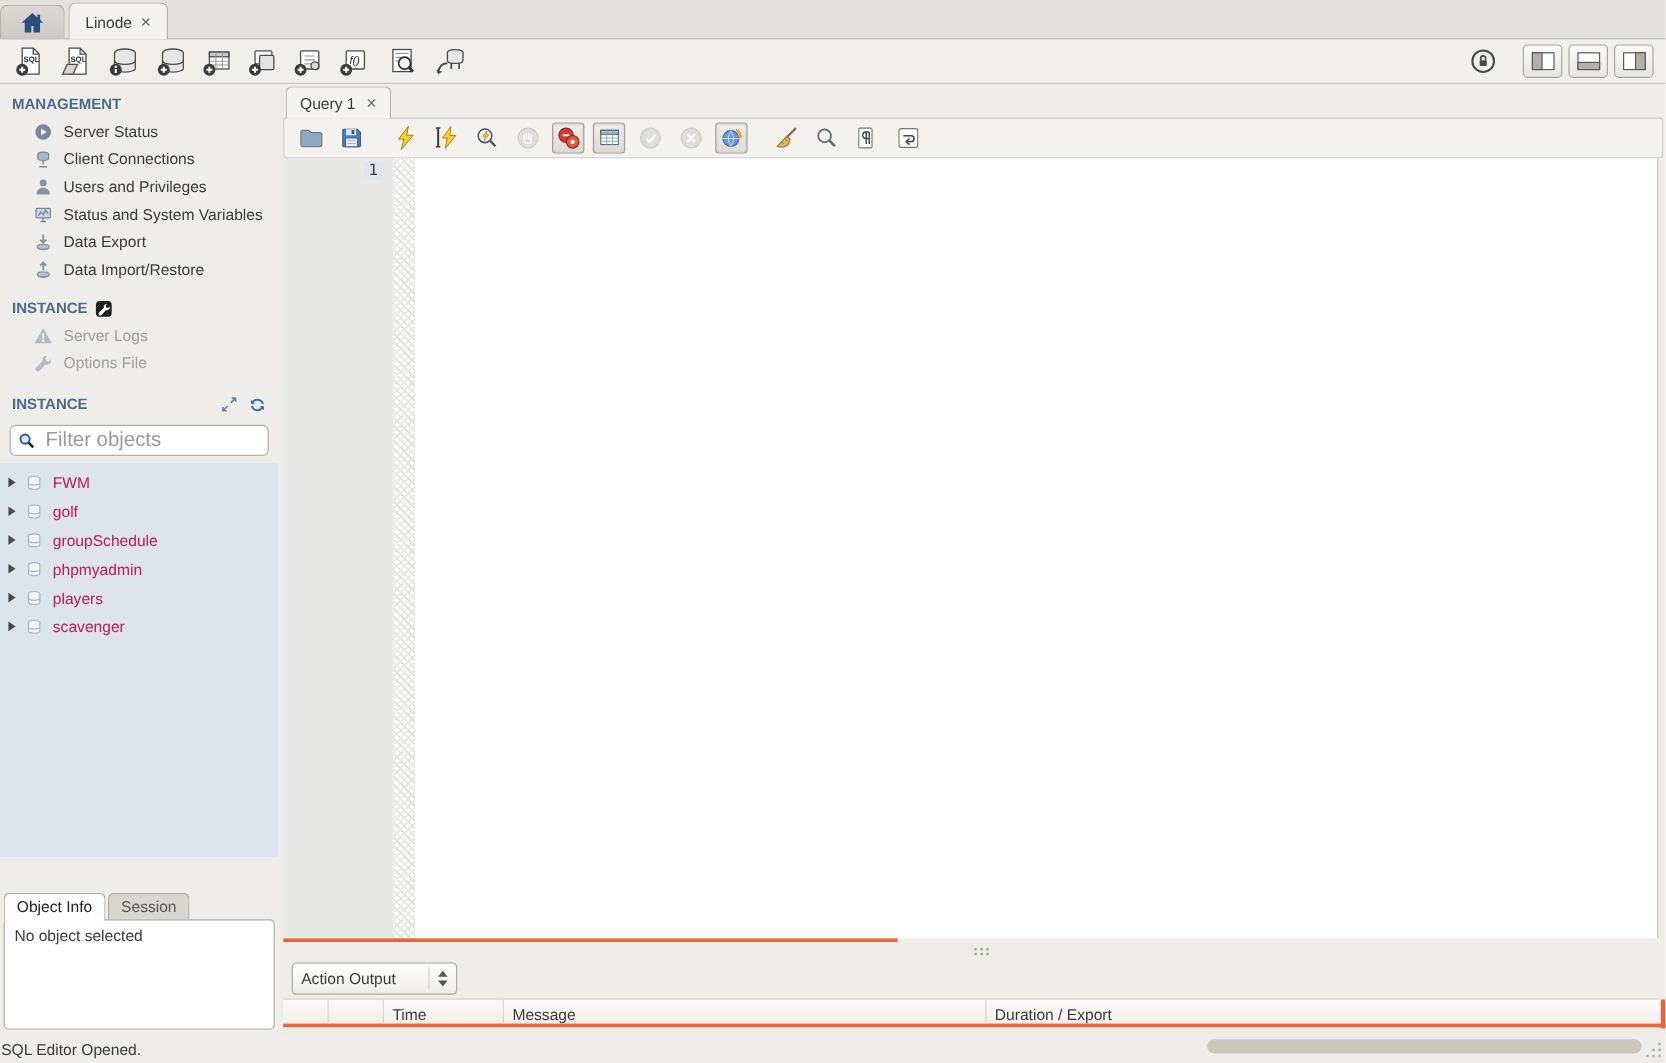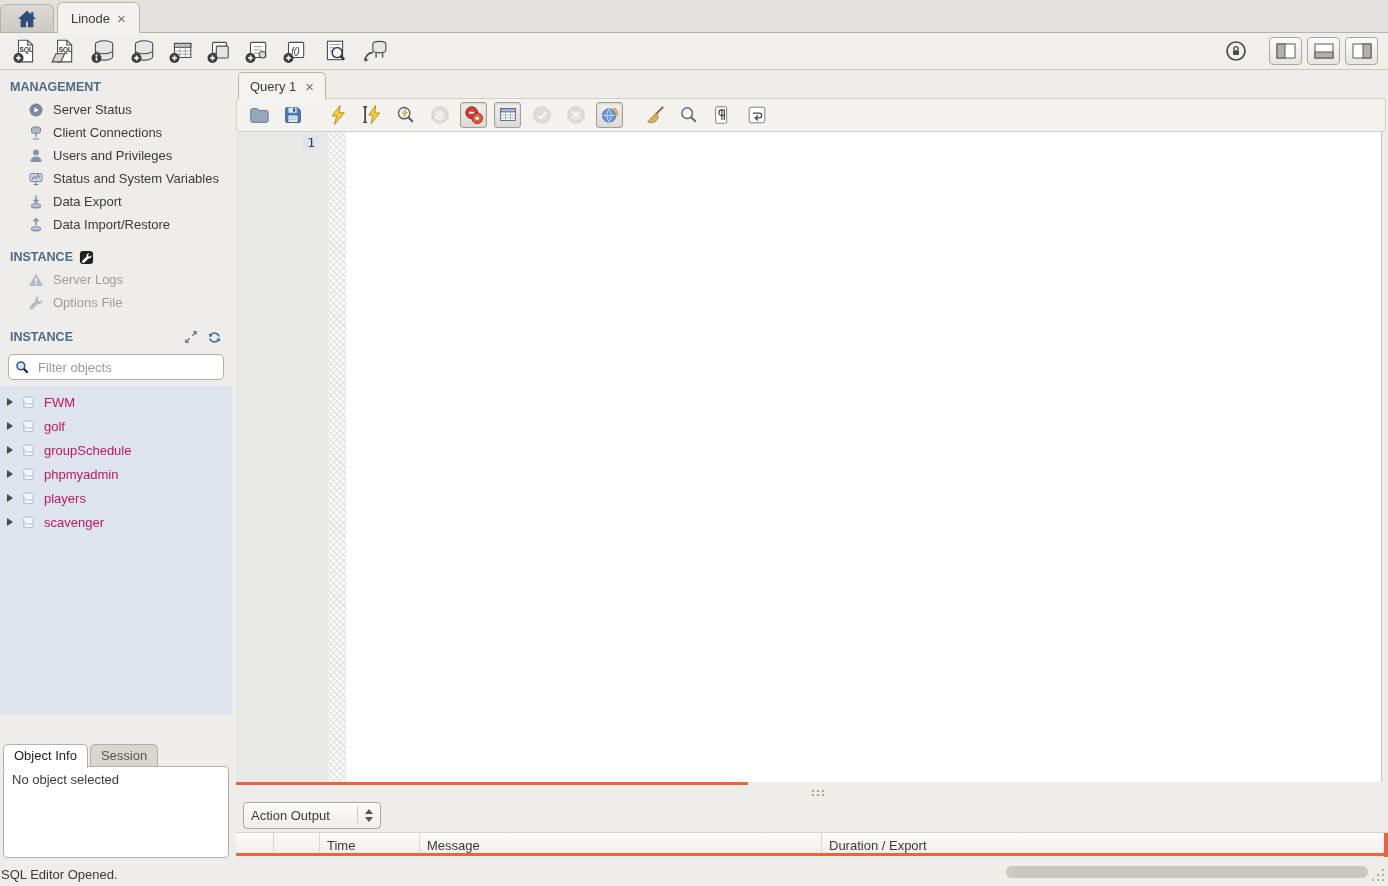--- a/index.html
+++ b/index.html
@@ -40,21 +40,21 @@
   .sec-header .hicons { margin-left:auto; display:flex; gap:9px; align-items:center; }
   .side-item { height:23px; display:flex; align-items:center; gap:9px; padding-left:28px;
     color:#3a3a3a; white-space:nowrap; overflow:hidden; flex:0 0 auto; }
   .side-item.disabled { color:#9d9d9d; }
   .side-item.disabled svg { opacity:.55; }
   .vspace10 { height:10px; flex:0 0 auto; } .vspace12 { height:12px; flex:0 0 auto; } .vspace6 { height:6px; flex:0 0 auto; }
 
   .filter-row { margin:6px 8px; height:26px; border:1px solid #b2afaa; border-radius:5px;
     background:#fff; display:flex; align-items:center; padding:0 6px; gap:6px; flex:0 0 auto; }
   .filter-input { border:none; outline:none; flex:1; min-width:0; background:transparent;
-    font-family:"Liberation Sans",sans-serif; font-size:13px; color:#333; }
+    font-family:"Liberation Sans",sans-serif; font-size:17px; color:#333; }
   .filter-input::placeholder { color:#9a9a9a; }
 
   .schema-tree { height:328px; background:#dde4ee; padding-top:4px; flex:0 0 auto; }
   .tree-row { height:24px; display:flex; align-items:center; gap:8px; padding-left:7px; color:#be185d; }
   .expander { width:0; height:0; border-left:6px solid #4a4a4a; border-top:4px solid transparent; border-bottom:4px solid transparent; }
 
   .side-fill { flex:1; }
   .info-tabs { display:flex; align-items:flex-end; height:26px; padding-left:3px; gap:2px; flex:0 0 auto; }
   .itab { border:1px solid #b2afaa; border-bottom:none; border-radius:5px 5px 0 0;
     padding:3px 10px 3px 10px; background:#d9d6d1; color:#555; }

